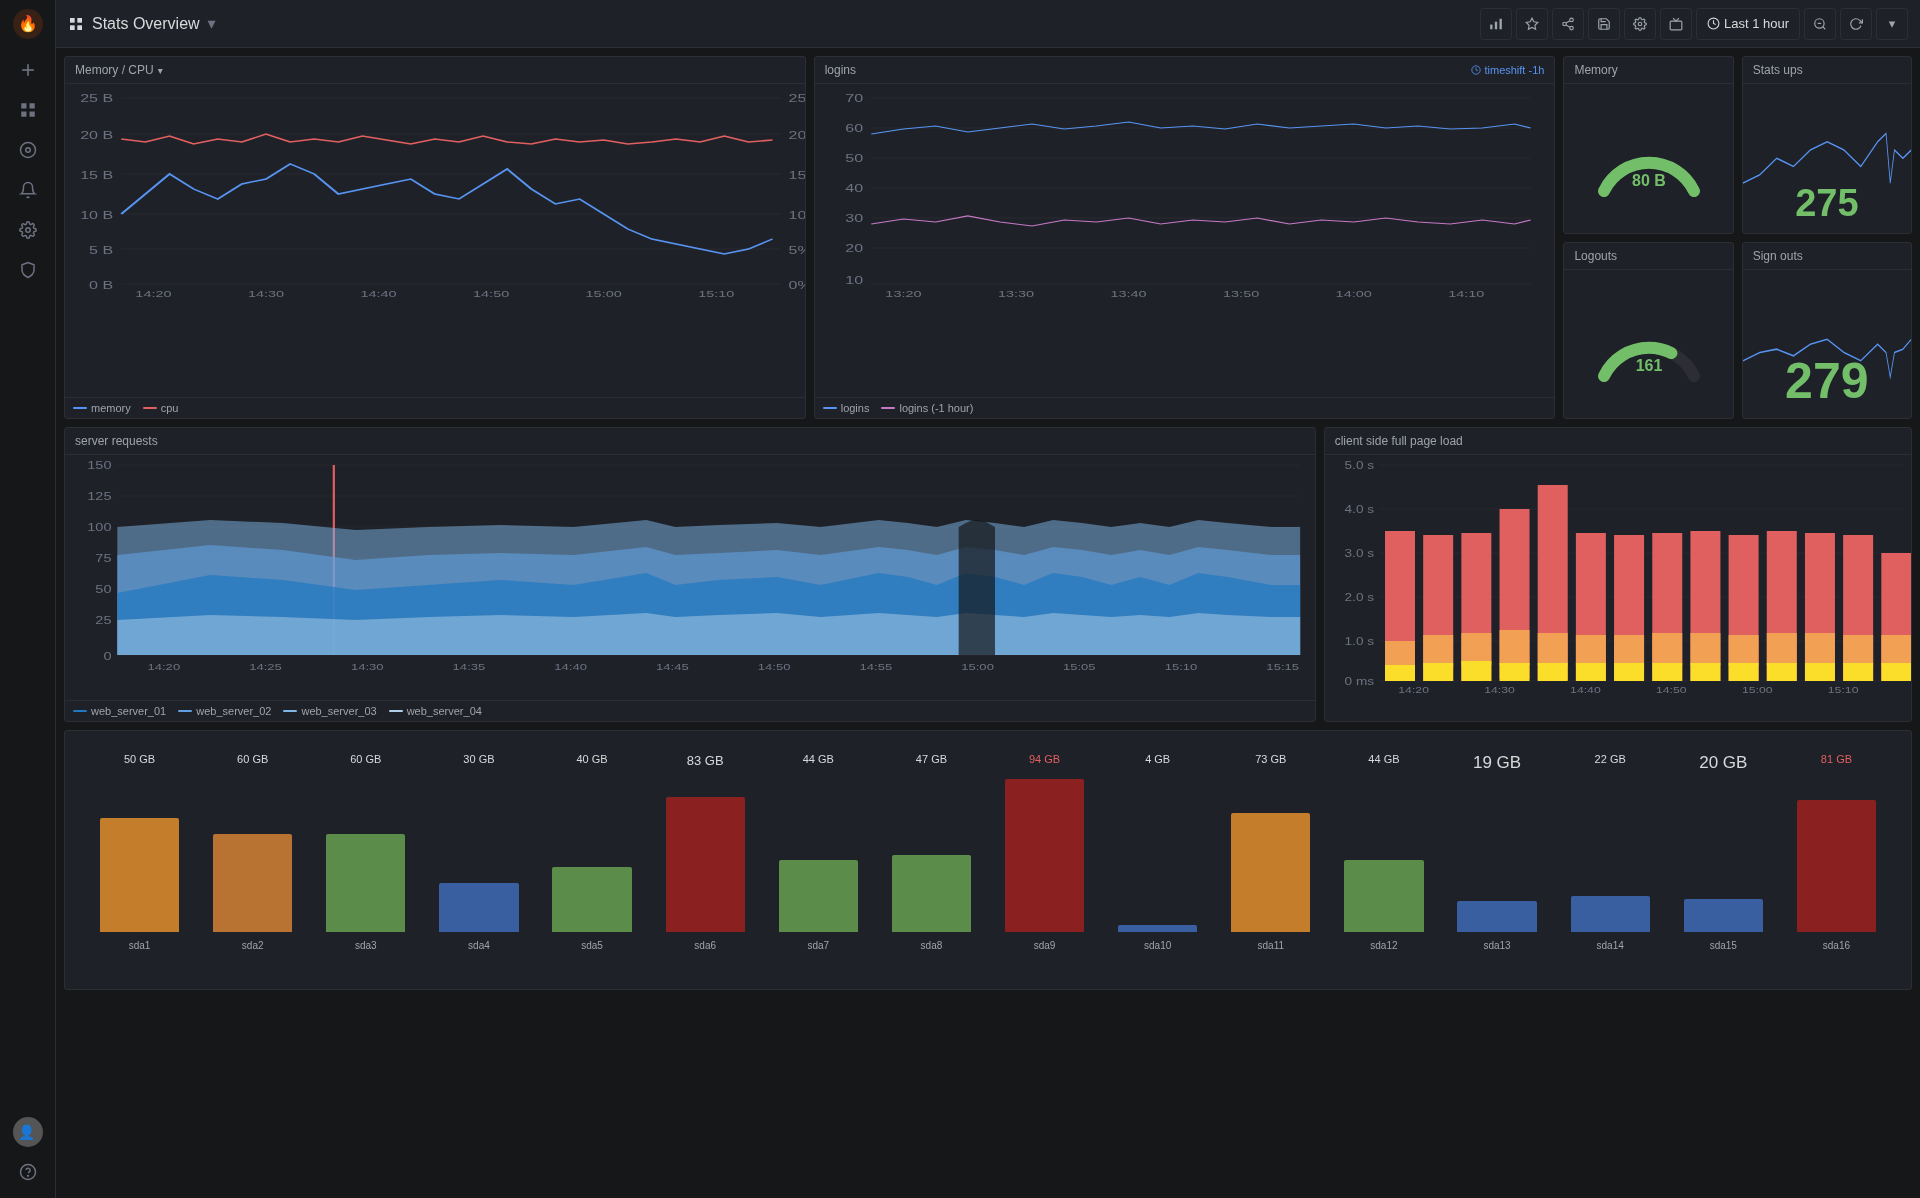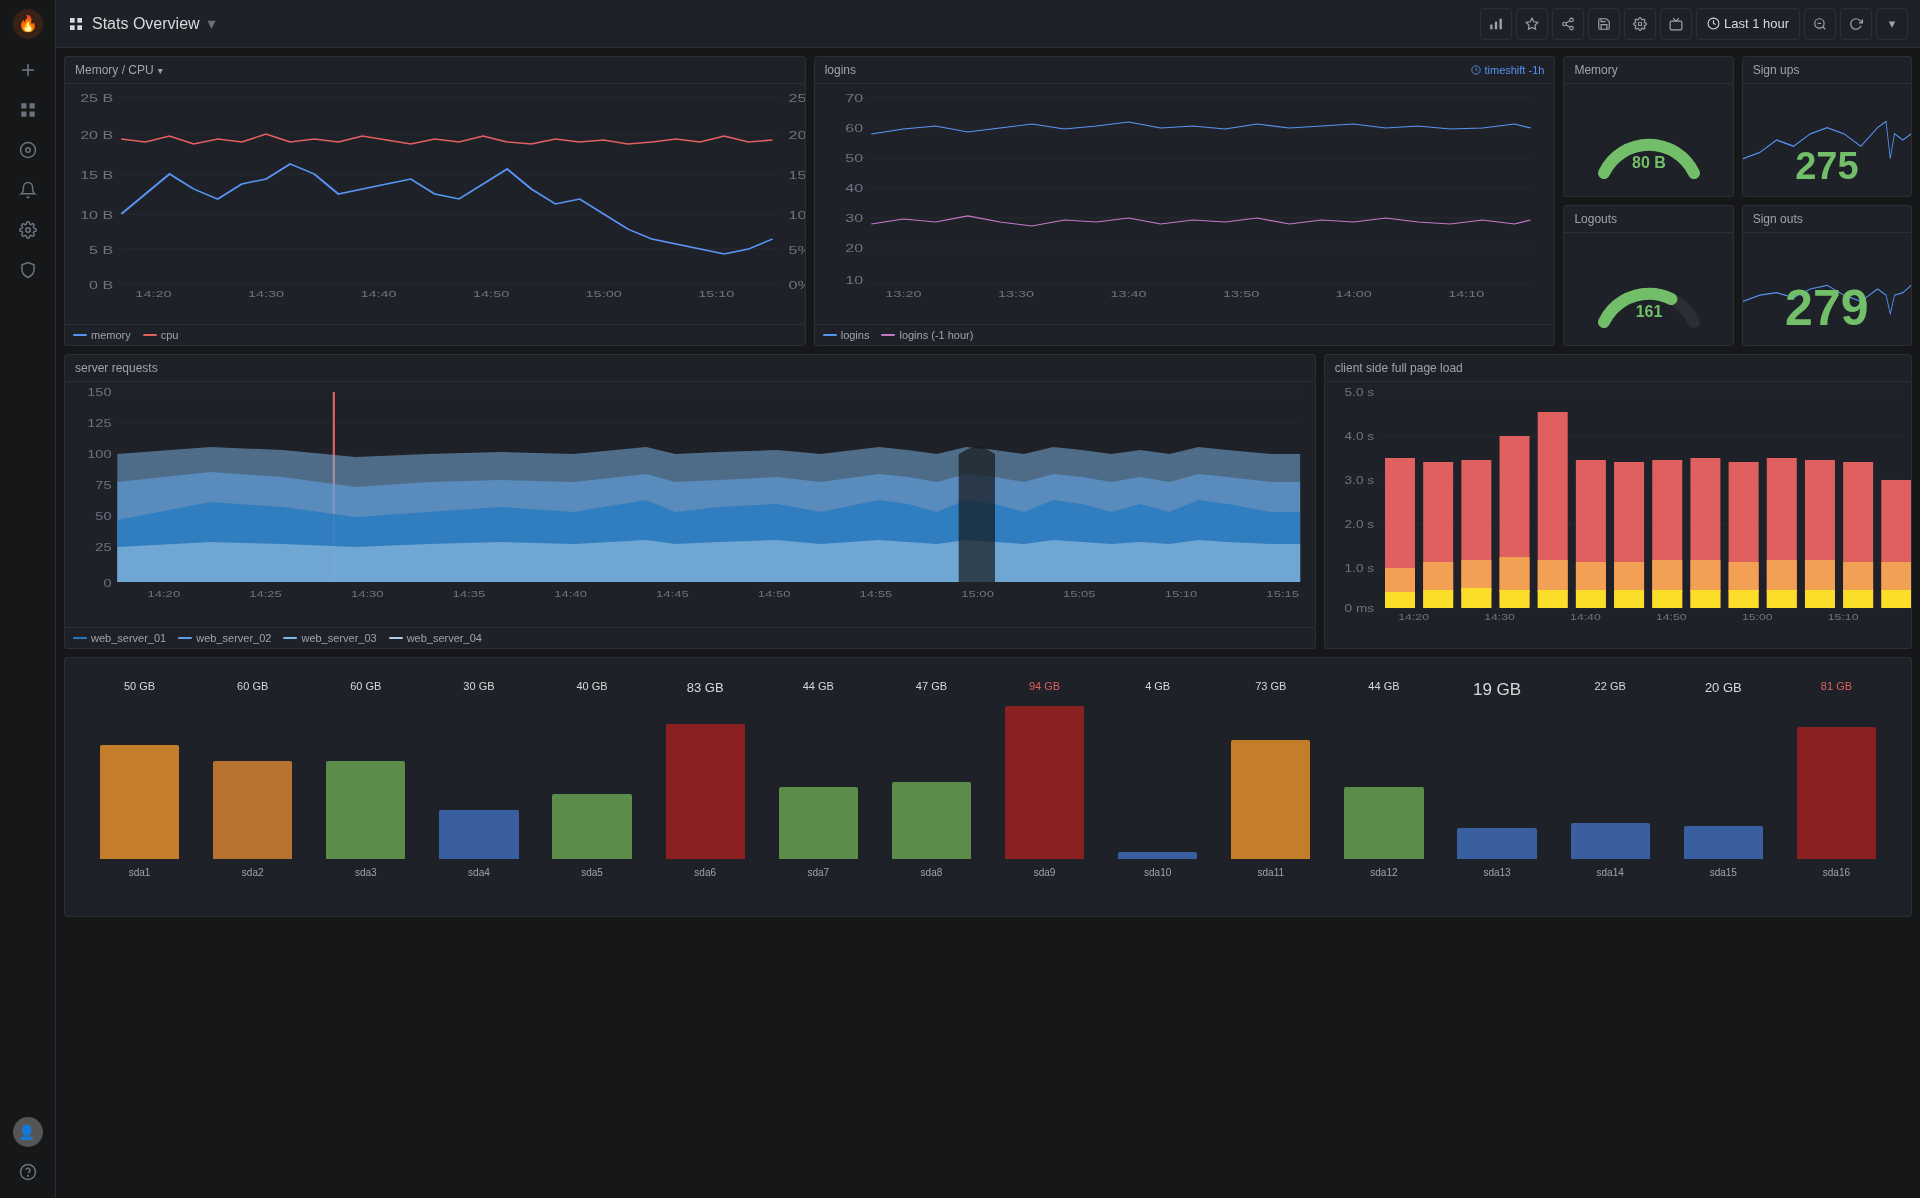--- a/index.html
+++ b/index.html
@@ -153,21 +153,21 @@
       flex: 1;
       position: relative;
       overflow: hidden;
     }
 
     
     .row1 {
       display: grid;
       grid-template-columns: 1fr 1fr 0.47fr;
       gap: 8px;
-      height: 290px;
+      height: 363px;
     }
     
     .row1-right {
       display: grid;
       grid-template-columns: 1fr 1fr;
       grid-template-rows: 1fr 1fr;
       gap: 8px;
     }
 
     
@@ -535,21 +535,21 @@
               <path d="M15,75 A50,50 0 0,1 105,75" fill="none" stroke="#2c2e33" stroke-width="12" stroke-linecap="round"></path>
 
               <path d="M15,75 A50,50 0 0,1 105,75" fill="none" stroke="#73bf69" stroke-width="12" stroke-linecap="round" stroke-dasharray="157" stroke-dashoffset="31"></path>
               <text x="60" y="70" fill="#73bf69" font-size="16" font-weight="bold" text-anchor="middle">80 B</text>
             </svg>
           </div>
         </div>
 
         <div class="panel">
           <div class="panel-header">
-            <span>Sign ups</span>
+            <span>Stats ups</span>
           </div>
           <div class="panel-content" style="position:relative">
             <svg width="100%" height="100%" viewBox="0 0 200 90" preserveAspectRatio="none">
               <polyline fill="none" stroke="#5794f2" stroke-width="1" points="0,60 20,55 40,45 60,50 80,40 100,35 120,40 140,50 160,35 170,30 175,60 180,40 190,45 200,40"></polyline>
             </svg>
             <div style="position:absolute;bottom:8px;left:50%;transform:translateX(-50%);font-size:38px;font-weight:600;color:#73bf69;">275</div>
           </div>
         </div>
 
         <div class="panel">
@@ -837,21 +837,21 @@
           </div>
           <div class="disk-bar-group">
             <div class="disk-bar-wrapper">
               <span class="disk-bar-value" style="color:#d8d9da;font-size:11px">22 GB</span>
               <div class="disk-bar" style="height:22%;background:#3a5fa0"></div>
             </div>
             <span class="disk-bar-name">sda14</span>
           </div>
           <div class="disk-bar-group">
             <div class="disk-bar-wrapper">
-              <span class="disk-bar-value" style="color:#d8d9da;font-size:13px">20 GB</span>
+              <span class="disk-bar-value" style="color:#d8d9da;font-size:17px">20 GB</span>
               <div class="disk-bar" style="height:20%;background:#3a5fa0"></div>
             </div>
             <span class="disk-bar-name">sda15</span>
           </div>
           <div class="disk-bar-group">
             <div class="disk-bar-wrapper">
               <span class="disk-bar-value" style="color:#e05f5f;font-size:11px">81 GB</span>
               <div class="disk-bar" style="height:81%;background:#8b2020"></div>
             </div>
             <span class="disk-bar-name">sda16</span>

